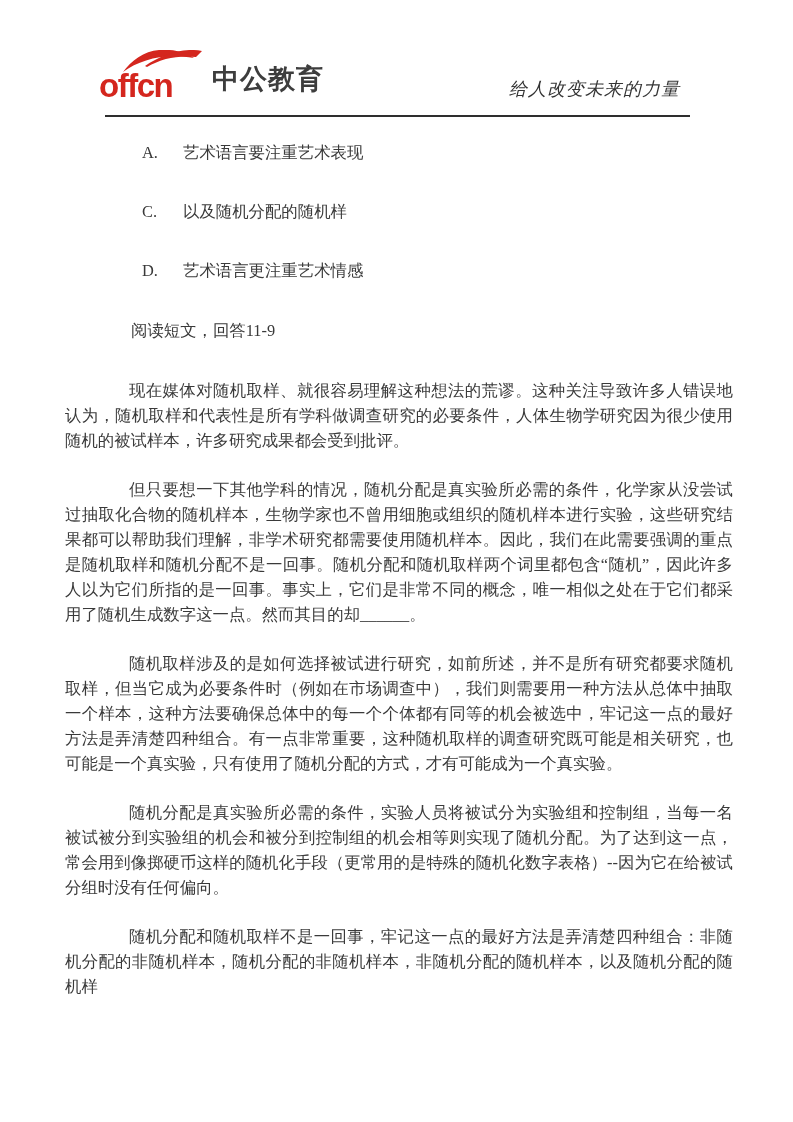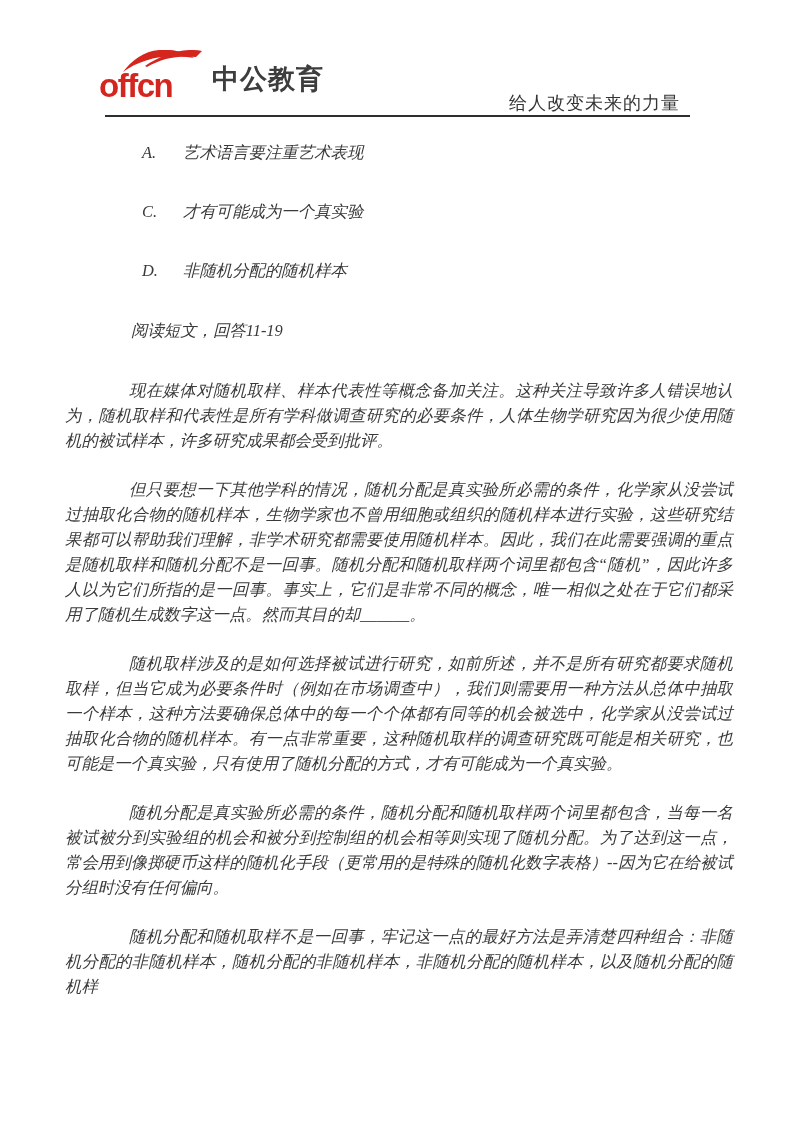--- a/index.html
+++ b/index.html
@@ -38,44 +38,44 @@
     font-size: 27px;
     color: #3d3d3d;
     margin-left: 9px;
     padding-bottom: 3px;
     letter-spacing: 1px;
     white-space: nowrap;
   }
   .tagline {
     position: absolute;
     right: 113px;
-    top: 91px;
+    top: 77px;
     font-size: 18px;
     letter-spacing: 1px;
     color: #343434;
     white-space: nowrap;
+    font-style: italic;
   }
   .header-rule {
     position: absolute;
     left: 105px;
     top: 115px;
     width: 585px;
     height: 2px;
     background: #2e2e2e;
   }
 
   
   .content {
     position: absolute;
     left: 65px;
     top: 140px;
     width: 668px;
     font-size: 16.4px;
     line-height: 25px;
-    font-style: italic;
   }
   .option {
     margin: 0 0 34px 77px;
     white-space: nowrap;
   }
   .opt-label {
     display: inline-block;
     width: 41px;
     font-family: "Liberation Serif", "DejaVu Serif", serif;
   }
@@ -107,31 +107,31 @@
     <div class="header-rule"></div>
   </header>
 
   <main class="content">
 
     <div>
       <div class="option">
         <span class="opt-label">A.</span><span>艺术语言要注重艺术表现</span>
       </div>
       <div class="option">
-        <span class="opt-label">C.</span><span>才有可能成为一个真实验</span>
+        <span class="opt-label">C.</span><span>以及随机分配的随机样</span>
       </div>
       <div class="option">
-        <span class="opt-label">D.</span><span>非随机分配的随机样本</span>
+        <span class="opt-label">D.</span><span>艺术语言更注重艺术情感</span>
       </div>
     </div>
 
-    <div class="instruction">阅读短文，回答11-19</div>
+    <div class="instruction">阅读短文，回答11-9</div>
 
     <div class="passage">
-      <p>现在媒体对随机取样、样本代表性等概念备加关注。这种关注导致许多人错误地认为，随机取样和代表性是所有学科做调查研究的必要条件，人体生物学研究因为很少使用随机的被试样本，许多研究成果都会受到批评。</p>
+      <p>现在媒体对随机取样、就很容易理解这种想法的荒谬。这种关注导致许多人错误地认为，随机取样和代表性是所有学科做调查研究的必要条件，人体生物学研究因为很少使用随机的被试样本，许多研究成果都会受到批评。</p>
       <p>但只要想一下其他学科的情况，随机分配是真实验所必需的条件，化学家从没尝试过抽取化合物的随机样本，生物学家也不曾用细胞或组织的随机样本进行实验，这些研究结果都可以帮助我们理解，非学术研究都需要使用随机样本。因此，我们在此需要强调的重点是随机取样和随机分配不是一回事。随机分配和随机取样两个词里都包含“随机”，因此许多人以为它们所指的是一回事。事实上，它们是非常不同的概念，唯一相似之处在于它们都采用了随机生成数字这一点。然而其目的却______。</p>
-      <p>随机取样涉及的是如何选择被试进行研究，如前所述，并不是所有研究都要求随机取样，但当它成为必要条件时（例如在市场调查中），我们则需要用一种方法从总体中抽取一个样本，这种方法要确保总体中的每一个个体都有同等的机会被选中，化学家从没尝试过抽取化合物的随机样本。有一点非常重要，这种随机取样的调查研究既可能是相关研究，也可能是一个真实验，只有使用了随机分配的方式，才有可能成为一个真实验。</p>
-      <p>随机分配是真实验所必需的条件，随机分配和随机取样两个词里都包含，当每一名被试被分到实验组的机会和被分到控制组的机会相等则实现了随机分配。为了达到这一点，常会用到像掷硬币这样的随机化手段（更常用的是特殊的随机化数字表格）--因为它在给被试分组时没有任何偏向。</p>
+      <p>随机取样涉及的是如何选择被试进行研究，如前所述，并不是所有研究都要求随机取样，但当它成为必要条件时（例如在市场调查中），我们则需要用一种方法从总体中抽取一个样本，这种方法要确保总体中的每一个个体都有同等的机会被选中，牢记这一点的最好方法是弄清楚四种组合。有一点非常重要，这种随机取样的调查研究既可能是相关研究，也可能是一个真实验，只有使用了随机分配的方式，才有可能成为一个真实验。</p>
+      <p>随机分配是真实验所必需的条件，实验人员将被试分为实验组和控制组，当每一名被试被分到实验组的机会和被分到控制组的机会相等则实现了随机分配。为了达到这一点，常会用到像掷硬币这样的随机化手段（更常用的是特殊的随机化数字表格）--因为它在给被试分组时没有任何偏向。</p>
       <p>随机分配和随机取样不是一回事，牢记这一点的最好方法是弄清楚四种组合：非随机分配的非随机样本，随机分配的非随机样本，非随机分配的随机样本，以及随机分配的随机样</p>
     </div>
 
   </main>
 </div>
 
 </body></html>

